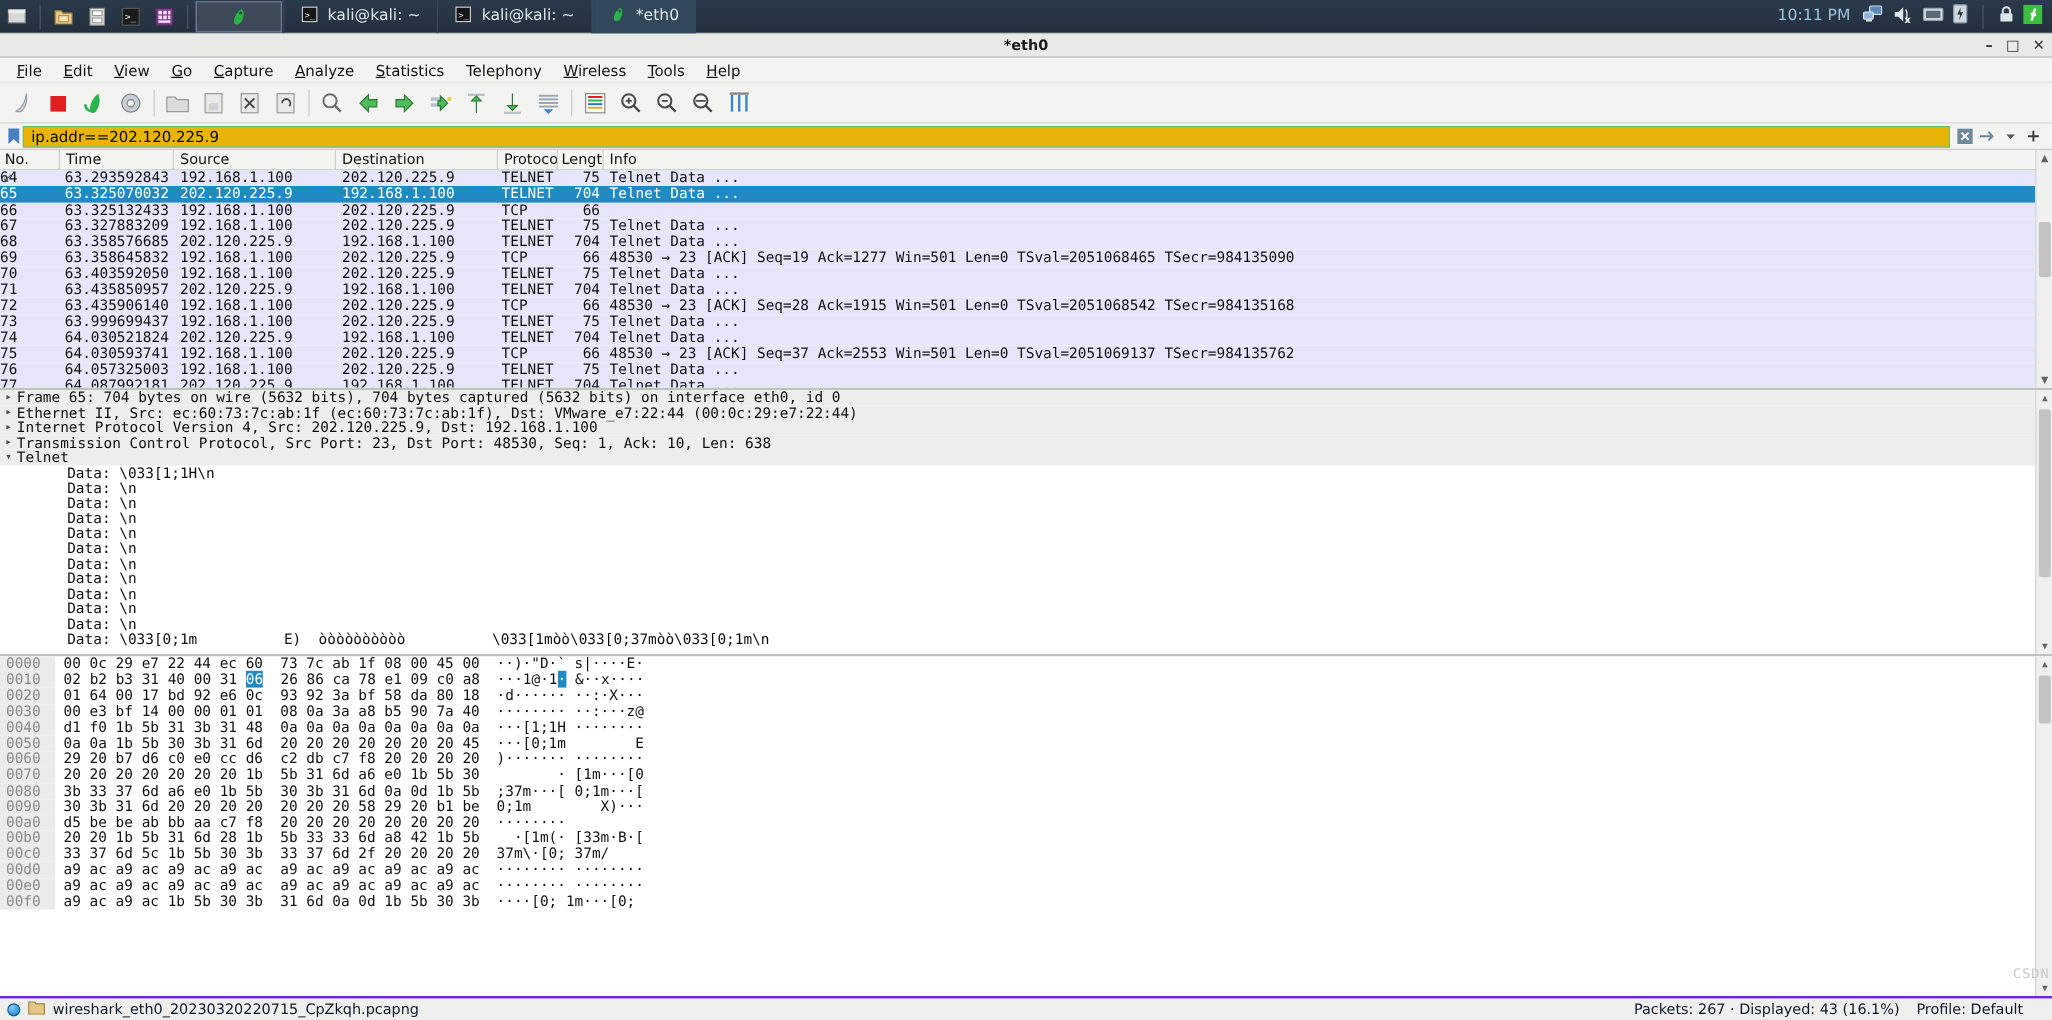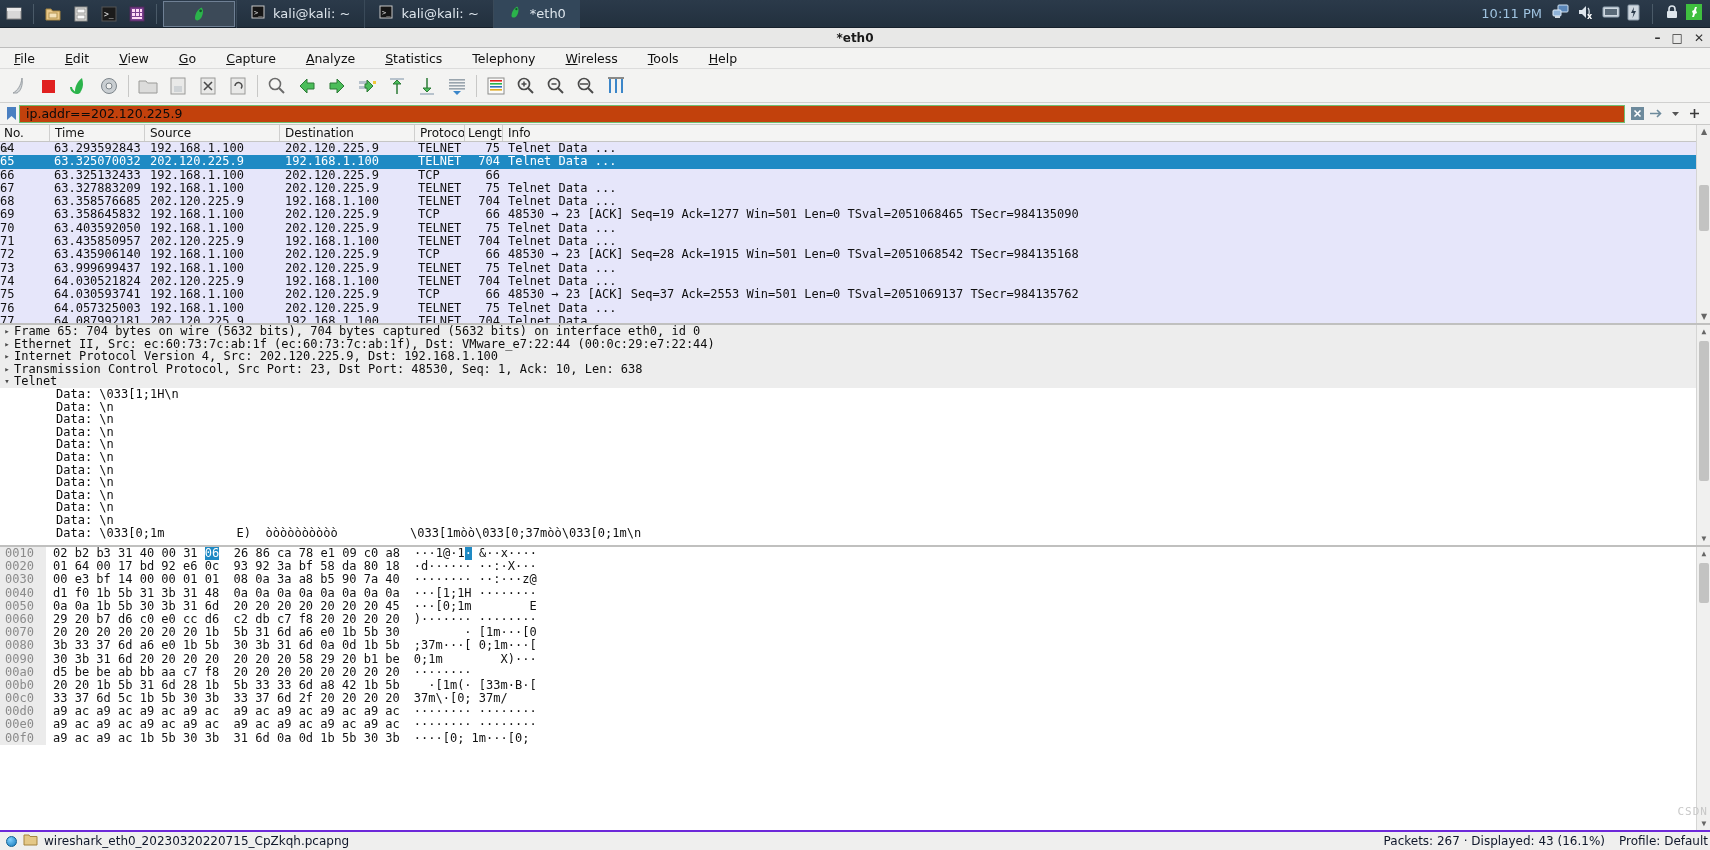--- a/index.html
+++ b/index.html
@@ -38,37 +38,37 @@
     height:20px; background:#e8e8e7; border-bottom:1px solid #bdbdbd;
     display:flex; align-items:center; justify-content:center; position:relative;
     font-size:12px; color:#1a1a1a; font-weight:bold;
   }
   #titlebar .wbtns { position:absolute; right:6px; top:0; height:20px;
      display:flex; align-items:center; gap:11px; font-size:12px; color:#333; }
   #titlebar .wbtns span { cursor:default; }
 
   
   #menubar { height:21px; background:#f3f3f2; border-bottom:1px solid #dcdcdc;
-    display:flex; align-items:center; padding-left:5px; gap:12px; }
+    display:flex; align-items:center; padding-left:5px; gap:0; }
   .menu-item { padding:2px 9px; font-size:12.5px; color:#111; }
   .menu-item u { text-decoration:underline; }
 
   
   #toolbar { height:34px; background:#f3f3f2; border-bottom:1px solid #d0d0cf;
     display:flex; align-items:center; padding:0 4px; }
   .tool { width:30px; height:30px; display:flex; align-items:center;
     justify-content:center; }
   .tsep { width:1px; height:22px; background:#c8c8c7; margin:0 4px; }
 
   
   #filterbar { height:22px; background:#f3f3f2; display:flex; align-items:center;
     padding:0 3px; border-bottom:1px solid #c9c9c8; }
   #fbookmark { width:16px; height:18px; display:flex; align-items:center;
     justify-content:center; }
-  #filterinput { flex:1 1 auto; height:18px; background:#c2410c;
+  #filterinput { flex:1 1 auto; height:18px; background:#eab308;
     border:1px solid #6fbf72; display:flex; align-items:center;
     padding-left:6px; font-size:12.5px; color:#0b0b0b; }
   #fbtns { display:flex; align-items:center; gap:4px; padding:0 5px;
      font-size:12px; color:#444; }
   .fbtn { width:15px; height:16px; display:flex; align-items:center;
      justify-content:center; }
 
   
   #plist { height:200px; background:#ffffff; display:flex; flex-direction:column;
      border-bottom:2px solid #c0c0bf; position:relative; }
@@ -122,21 +122,21 @@
      border-radius:2px; }
   .vsb .ar { position:absolute; left:0; width:14px; height:13px;
      font-size:8px; text-align:center; color:#666; line-height:13px; }
 
   
   #statusbar { height:20px; background:#efefee; border-top:2px solid #6d28d9;
     display:flex; align-items:center; font-size:12px; color:#0f172a; }
   #sb-left { display:flex; align-items:center; gap:6px; padding-left:6px; }
   #sb-mid { flex:1 1 auto; }
   #sb-pkts { padding-right:14px; }
-  #sb-prof { padding-right:2px; }
+  #sb-prof { padding-right:24px; }
   .bluedot { width:11px; height:11px; border-radius:50%;
      background:radial-gradient(circle at 35% 30%,#7fd0ff,#1678b8);
      border:1px solid #0e5f93; }
   #csdn { position:absolute; right:2px; bottom:12px; font-size:11px;
      color:#c8c8c8; letter-spacing:1px; }
 </style>
 </head>
 <body>
 
 <div id="taskbar">
@@ -675,20 +675,21 @@
       </div>
     <div class="vsb">
       <div class="ar" style="top:0">▲</div>
       <div class="thumb" style="top:16px;height:140px;"></div>
       <div class="ar" style="bottom:0">▼</div>
     </div>
   </div>
 
   <div id="phex">
     <div id="hrows">
+        <div class="hrow"><span class="hoff">0000</span><span class="hbytes">00 0c 29 e7 22 44 ec 60  73 7c ab 1f 08 00 45 00</span><span class="hascii">··)·"D·` s|····E·</span></div>
         <div class="hrow"><span class="hoff">0010</span><span class="hbytes"><span>02</span> <span>b2</span> <span>b3</span> <span>31</span> <span>40</span> <span>00</span> <span>31</span> <span class="bsel">06</span>  <span>26</span> <span>86</span> <span>ca</span> <span>78</span> <span>e1</span> <span>09</span> <span>c0</span> <span>a8</span></span><span class="hascii"><span>·</span><span>·</span><span>·</span><span>1</span><span>@</span><span>·</span><span>1</span><span class="bsel">·</span><span> </span><span>&amp;</span><span>·</span><span>·</span><span>x</span><span>·</span><span>·</span><span>·</span><span>·</span></span></div>
         <div class="hrow"><span class="hoff">0020</span><span class="hbytes">01 64 00 17 bd 92 e6 0c  93 92 3a bf 58 da 80 18</span><span class="hascii">·d······ ··:·X···</span></div>
         <div class="hrow"><span class="hoff">0030</span><span class="hbytes">00 e3 bf 14 00 00 01 01  08 0a 3a a8 b5 90 7a 40</span><span class="hascii">········ ··:···z@</span></div>
         <div class="hrow"><span class="hoff">0040</span><span class="hbytes">d1 f0 1b 5b 31 3b 31 48  0a 0a 0a 0a 0a 0a 0a 0a</span><span class="hascii">···[1;1H ········</span></div>
         <div class="hrow"><span class="hoff">0050</span><span class="hbytes">0a 0a 1b 5b 30 3b 31 6d  20 20 20 20 20 20 20 45</span><span class="hascii">···[0;1m        E</span></div>
         <div class="hrow"><span class="hoff">0060</span><span class="hbytes">29 20 b7 d6 c0 e0 cc d6  c2 db c7 f8 20 20 20 20</span><span class="hascii">)······· ········</span></div>
         <div class="hrow"><span class="hoff">0070</span><span class="hbytes">20 20 20 20 20 20 20 1b  5b 31 6d a6 e0 1b 5b 30</span><span class="hascii">       · [1m···[0</span></div>
         <div class="hrow"><span class="hoff">0080</span><span class="hbytes">3b 33 37 6d a6 e0 1b 5b  30 3b 31 6d 0a 0d 1b 5b</span><span class="hascii">;37m···[ 0;1m···[</span></div>
         <div class="hrow"><span class="hoff">0090</span><span class="hbytes">30 3b 31 6d 20 20 20 20  20 20 20 58 29 20 b1 be</span><span class="hascii">0;1m        X)···</span></div>
         <div class="hrow"><span class="hoff">00a0</span><span class="hbytes">d5 be be ab bb aa c7 f8  20 20 20 20 20 20 20 20</span><span class="hascii">········        </span></div>

